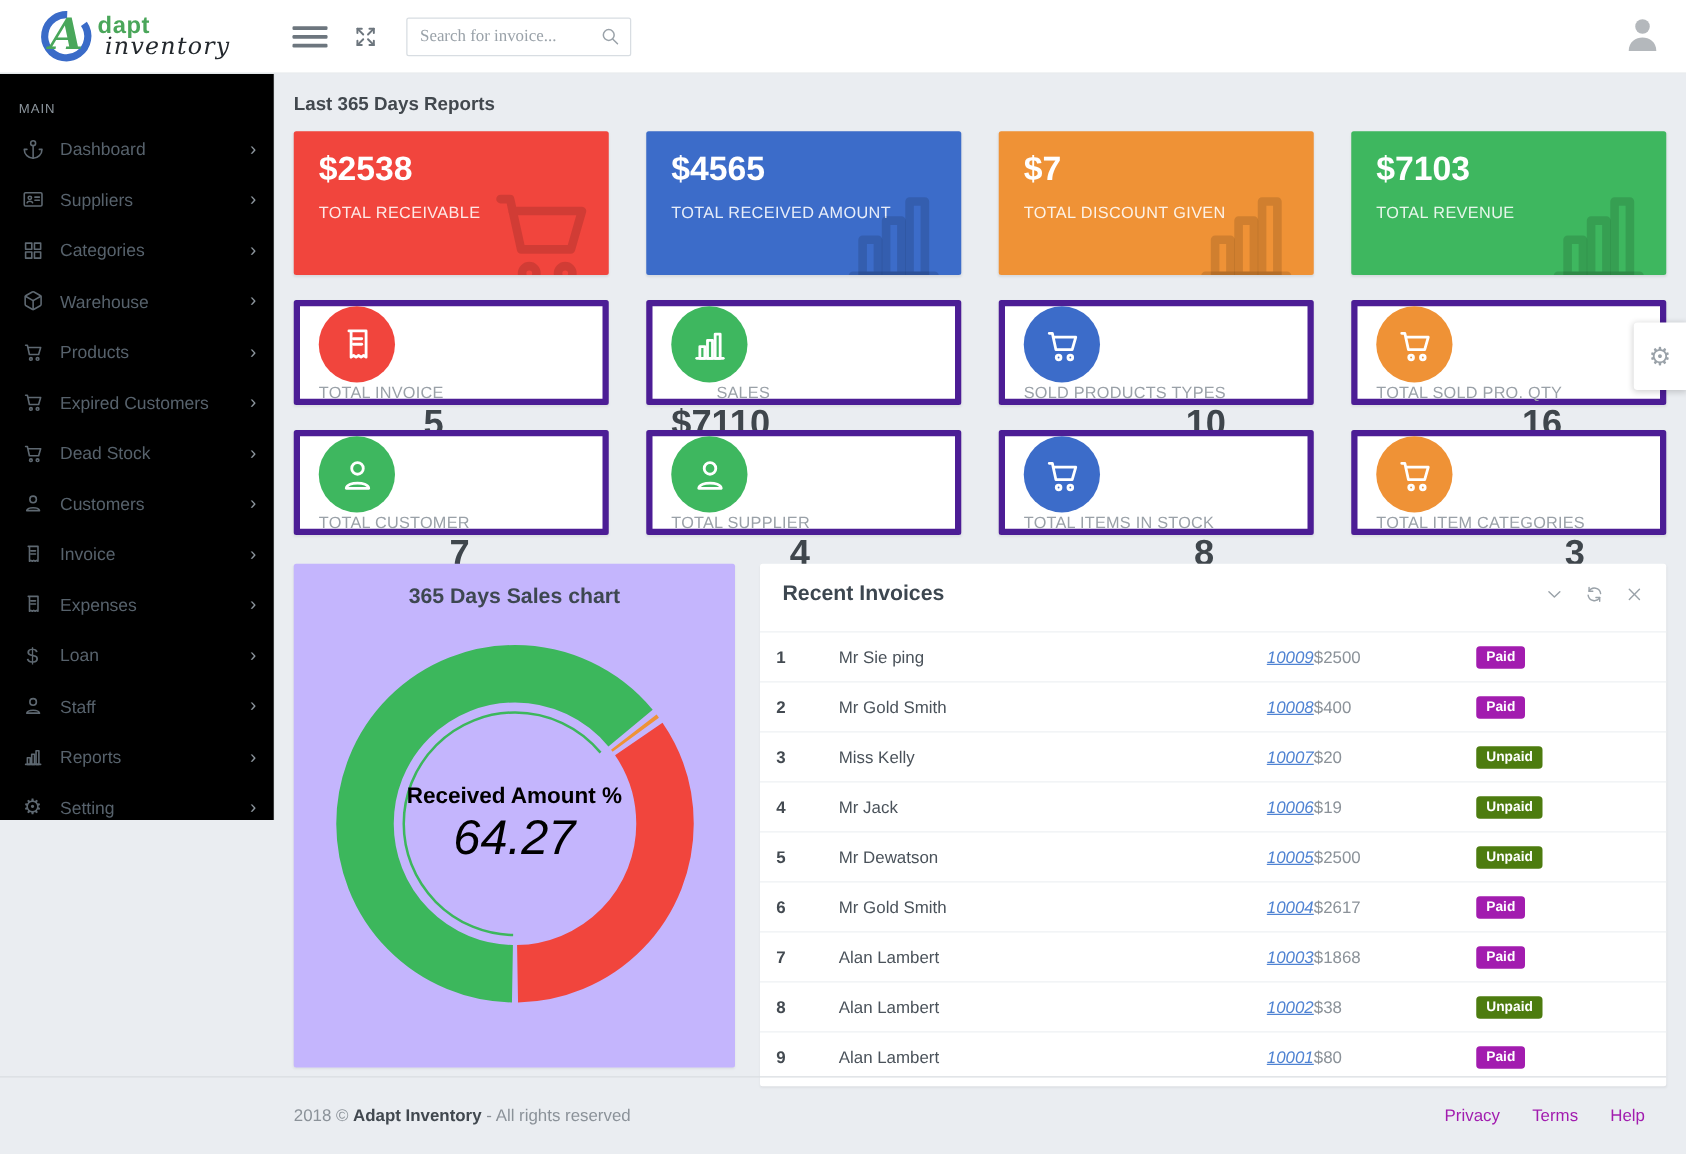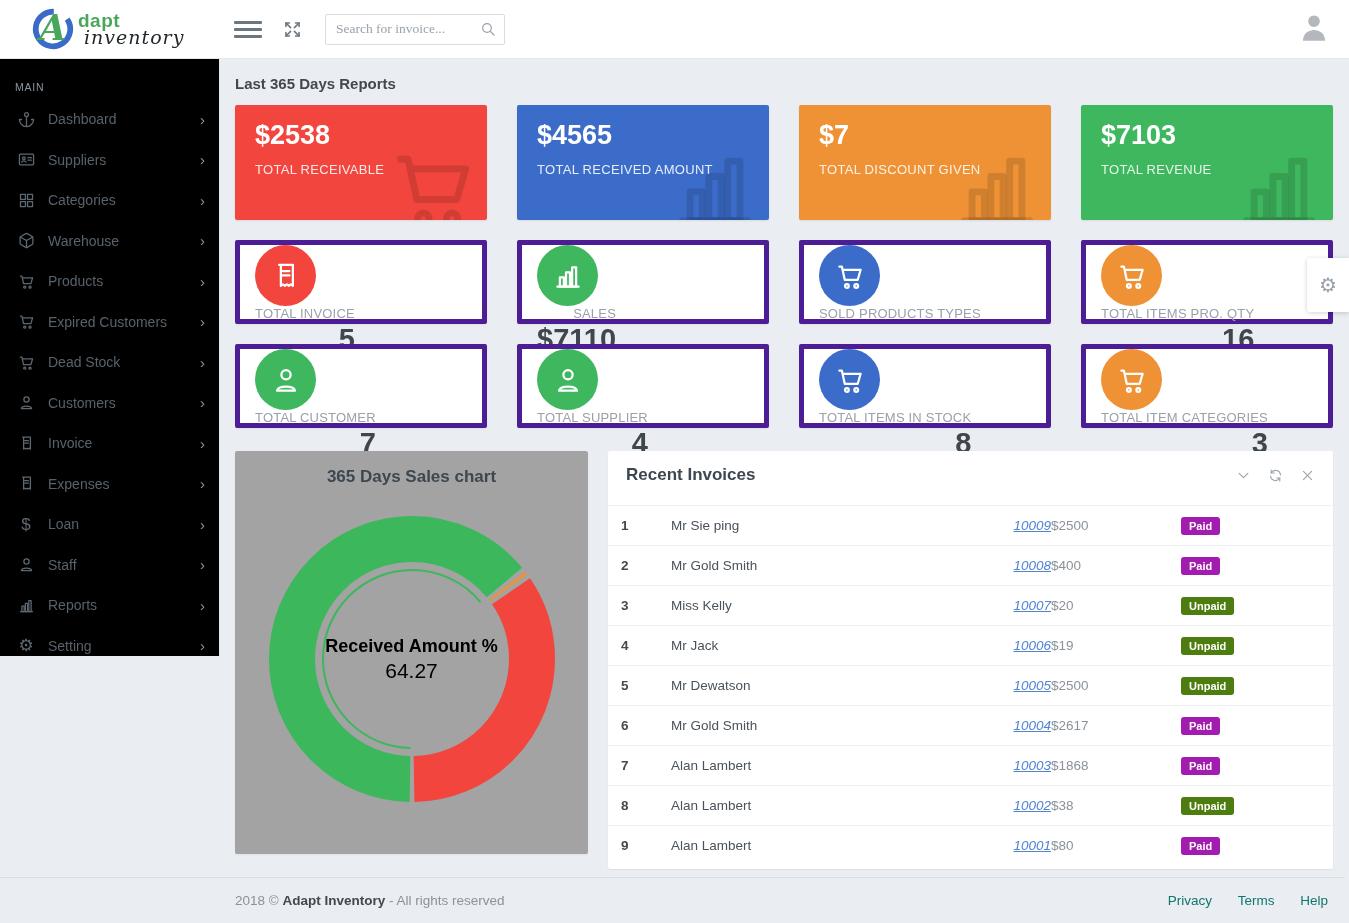--- a/index.html
+++ b/index.html
@@ -72,31 +72,31 @@
     width:61px; height:61px; border-radius:50%; display:flex; align-items:center; justify-content:center;
     color:#fff; flex:0 0 auto;
   }
   .scard .bubble svg { width:30px; height:30px; }
   .scard .sc-right { flex:1; text-align:right; }
   .scard .sc-lab { font-size:13px; color:#9aa1a8; letter-spacing:.2px; }
   .scard .sc-val { font-size:29px; color:#3f464c; font-weight:bold; margin-top:2px; }
   
   .bottom { display:flex; margin-top:23px; align-items:flex-start; }
   .chart-card {
-    width:353px; flex:0 0 353px; background:#a3a3a3; height:403px; border-radius:2px;
+    width:353px; flex:0 0 353px; background:#c4b5fd; height:403px; border-radius:2px;
     box-shadow:0 1px 2px rgba(0,0,0,.06); padding-top:16px;
   }
   .chart-title { text-align:center; font-size:17px; font-weight:bold; color:#3d4750; }
   .donut-wrap { position:relative; width:300px; height:300px; margin:22px auto 0; }
   .donut-center {
     position:absolute; inset:0; display:flex; flex-direction:column; align-items:center; justify-content:center;
     pointer-events:none; color:#000;
   }
   .donut-center .dl { font-size:18px; font-weight:bold; }
-  .donut-center .dv { font-size:21px; margin-top:2px; }
+  .donut-center .dv { font-size:39px; margin-top:2px;font-style:italic; }
   .inv-card {
     flex:1; margin-left:20px; background:#fff; border-radius:2px; box-shadow:0 1px 2px rgba(0,0,0,.06);
     padding-bottom:4px;
   }
   .inv-head { height:48px; display:flex; align-items:center; padding:0 18px; }
   .inv-title { font-size:17px; font-weight:bold; color:#3d4750; flex:1; }
   .inv-tools { display:flex; align-items:center; color:#9aa2a9; }
   .inv-tools span { margin-left:17px; cursor:pointer; display:inline-flex; }
   .inv-tools svg { width:15px; height:15px; }
   .inv-rows { margin-top:6px; }
@@ -118,26 +118,26 @@
   .badge.unpaid { background:#4d7c0f; }
   
   .flap {
     position:absolute; top:258px; right:0; width:42px; height:54px; background:#fff;
     border-radius:3px 0 0 3px; box-shadow:0 1px 5px rgba(0,0,0,.18);
     display:flex; align-items:center; justify-content:center; z-index:40; cursor:pointer;
     color:#9aa2a9; font-size:20px;
   }
   
   .footer {
-    position:absolute; left:0; right:4px; bottom:0; height:46px; border-top:1px solid #d9dde1;
+    position:absolute; left:0; right:16px; bottom:0; height:62px; border-top:1px solid #d9dde1;
     display:flex; align-items:center; padding:0 17px 0 235px; font-size:13.5px; color:#8b9299;
   }
   .footer b { color:#41484f; font-weight:bold; }
   .f-links { margin-left:auto; }
-  .f-links a { color:#0f766e; margin-left:22px; cursor:pointer; text-decoration:none; }
+  .f-links a { color:#a21caf; margin-left:22px; cursor:pointer; text-decoration:none; }
 </style>
 </head>
 <body>
 
 <div class="topbar">
   <div class="logo">
     <span class="logo-mark">
       <svg viewBox="0 0 48 48">
         <circle cx="24" cy="24" r="18" fill="none" stroke="#3a6bc8" stroke-width="6" stroke-dasharray="96 17" transform="rotate(-35 24 24)"></circle>
         <text x="24" y="35" font-size="36" font-style="italic" font-weight="bold" font-family="DejaVu Serif, serif" fill="#49a75a" text-anchor="middle">A</text>
@@ -430,33 +430,34 @@
   <div class="scard">
     <span class="bubble" style="background: rgb(60, 108, 201);">
             <svg viewBox="0 0 24 24" fill="none" stroke="currentColor" stroke-width="1.8" stroke-linecap="round" stroke-linejoin="round">
               <circle cx="9.5" cy="20" r="1.5"></circle>
               <circle cx="17" cy="20" r="1.5"></circle>
               <path d="M3.5 4.5h2l2.3 10.5h10.4l2.3-8H6"></path>
             </svg>
           </span>
     <span class="sc-right">
       <div class="sc-lab">SOLD PRODUCTS TYPES</div>
+      <div class="sc-val">10</div>
     </span>
   </div>
 
   <div class="scard">
     <span class="bubble" style="background: rgb(239, 146, 54);">
             <svg viewBox="0 0 24 24" fill="none" stroke="currentColor" stroke-width="1.8" stroke-linecap="round" stroke-linejoin="round">
               <circle cx="9.5" cy="20" r="1.5"></circle>
               <circle cx="17" cy="20" r="1.5"></circle>
               <path d="M3.5 4.5h2l2.3 10.5h10.4l2.3-8H6"></path>
             </svg>
           </span>
     <span class="sc-right">
-      <div class="sc-lab">TOTAL ITEMS PRO. QTY</div>
+      <div class="sc-lab">TOTAL SOLD PRO. QTY</div>
       <div class="sc-val">16</div>
     </span>
   </div>
 
   <div class="scard">
     <span class="bubble" style="background: rgb(62, 183, 95);">
             <svg viewBox="0 0 24 24" fill="none" stroke="currentColor" stroke-width="1.8" stroke-linecap="round" stroke-linejoin="round">
               <circle cx="12" cy="7.8" r="3.7"></circle>
               <path d="M4.8 20.5c1-4.4 13.4-4.4 14.4 0z"></path>
             </svg>

